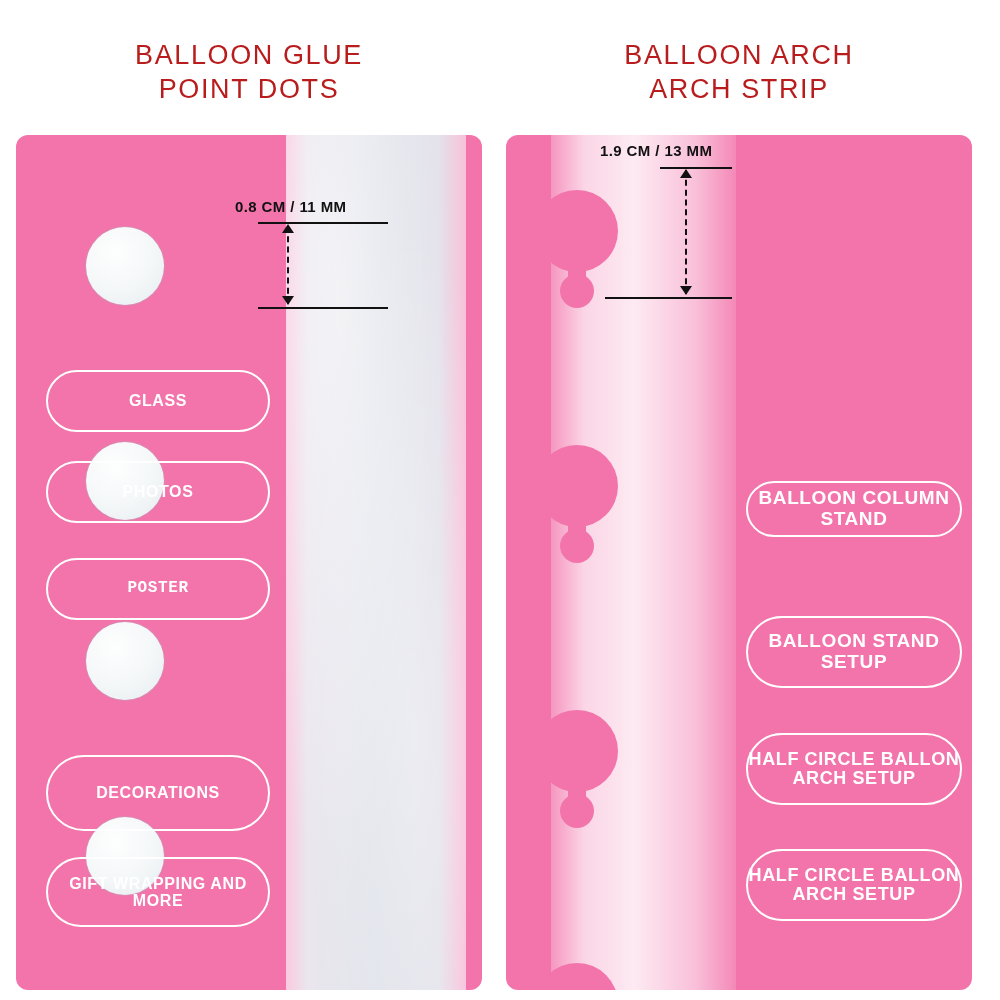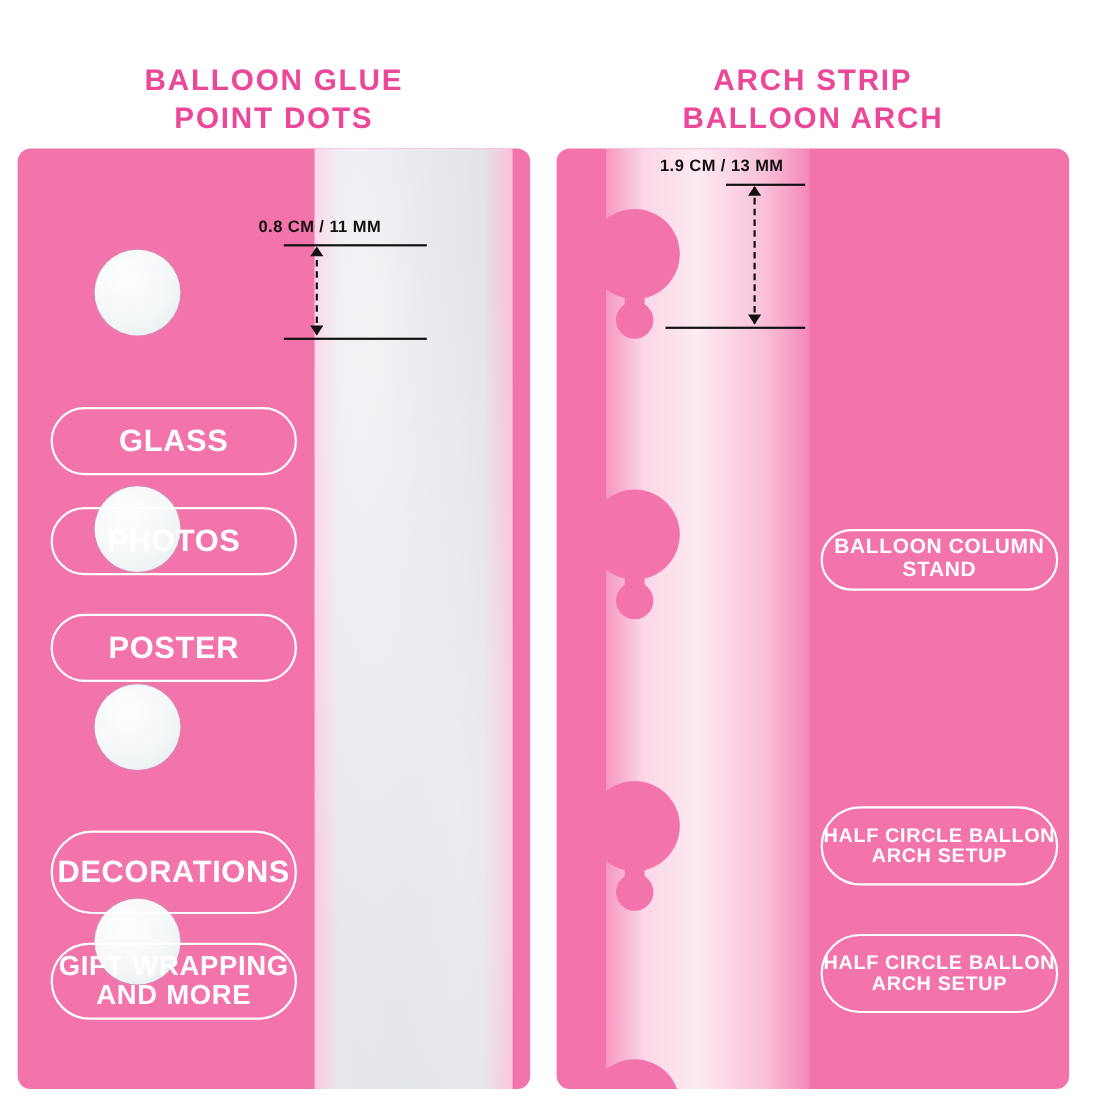--- a/index.html
+++ b/index.html
@@ -30,27 +30,26 @@
   }
   .panel.left  { left: 10px; }
   .panel.right { left: 500px; }
 
   .panel-title {
     position: absolute;
     top: 38px;
     left: 0;
     width: 478px;
     text-align: center;
-    color: #ec4899;
-    font-weight: bold;
+    color: #b91c1c;
+    font-weight: normal;
     font-size: 27px;
     letter-spacing: 1.6px;
     line-height: 34px;
     text-transform: uppercase;
-    margin-top: 18px;
   }
 
   .card {
     position: absolute;
     top: 135px;
     left: 6px;
     width: 466px;
     height: 855px;
     border-radius: 12px;
     background: #f274ab;
@@ -144,21 +143,21 @@
     display: flex;
     align-items: center;
     justify-content: center;
     text-align: center;
     text-transform: uppercase;
     line-height: 1.08;
   }
   .pill.left-pill {
     left: 30px;
     width: 224px;
-    font-size: 28px;
+    font-size: 16px;
   }
   .pill.right-pill {
     left: 240px;
     width: 216px;
     font-size: 19px;
   }
 
   
   .measure {
     position: absolute;
@@ -211,46 +210,46 @@
       <div class="dot" style="top:307px;"></div>
       <div class="dot" style="top:487px;"></div>
       <div class="dot" style="top:682px;"></div>
 
       <div class="pill left-pill" style="top:235px; height:62px;">
         <span>GLASS</span>
       </div>
       <div class="pill left-pill" style="top:326px; height:62px;">
         <span>PHOTOS</span>
       </div>
-      <div class="pill left-pill" style="top:423px; height:62px;">
+      <div class="pill left-pill" style="top:423px; height:62px;font-family:Liberation Mono, monospace;">
         <span>POSTER</span>
       </div>
       <div class="pill left-pill" style="top:620px; height:76px;">
         <span>DECORATIONS</span>
       </div>
-      <div class="pill left-pill" style="top:722px; height:70px; font-size:25px;">
+      <div class="pill left-pill" style="top:722px; height:70px; font-size:16px;">
         <span>GIFT WRAPPING AND MORE</span>
       </div>
     </div>
 
     <div class="measure">
       <div class="label" style="left:225px; top:198px;">0.8 CM / 11 MM</div>
       <div class="hline" style="left:248px; top:222px; width:130px;"></div>
       <div class="hline" style="left:248px; top:307px; width:130px;"></div>
       <div class="vdash" style="left:277px; top:226px; height:78px;"></div>
       <div class="arrow-up" style="left:272px; top:224px;"></div>
       <div class="arrow-down" style="left:272px; top:296px;"></div>
     </div>
   </div>
 
   <div class="panel right">
 
     <div class="panel-title">
+      <div>BALLOON ARCH</div>
       <div>ARCH STRIP</div>
-      <div>BALLOON ARCH</div>
     </div>
 
     <div class="card">
 
       <div class="tape-right"></div>
 
       <div class="glue-shape" style="top:55px;">
         <div class="big"></div>
         <div class="neck"></div>
         <div class="small"></div>
@@ -265,20 +264,23 @@
         <div class="neck"></div>
         <div class="small"></div>
       </div>
       <div class="glue-shape" style="top:828px;">
         <div class="big"></div>
 
       </div>
 
       <div class="pill right-pill" style="top:346px; height:56px;justify-content:center;">
         <span>BALLOON COLUMN STAND</span>
+      </div>
+      <div class="pill right-pill" style="top:481px; height:72px;">
+        <span>BALLOON STAND SETUP</span>
       </div>
       <div class="pill right-pill" style="top:598px; height:72px; font-size:18px;">
         <span>HALF CIRCLE BALLON ARCH SETUP</span>
       </div>
       <div class="pill right-pill" style="top:714px; height:72px; font-size:18px;">
         <span>HALF CIRCLE BALLON ARCH SETUP</span>
       </div>
     </div>
 
     <div class="measure">

